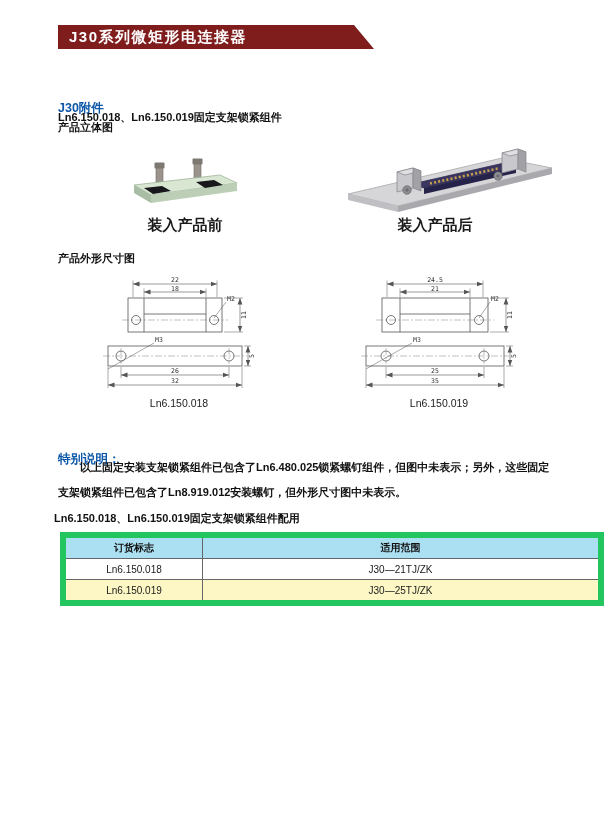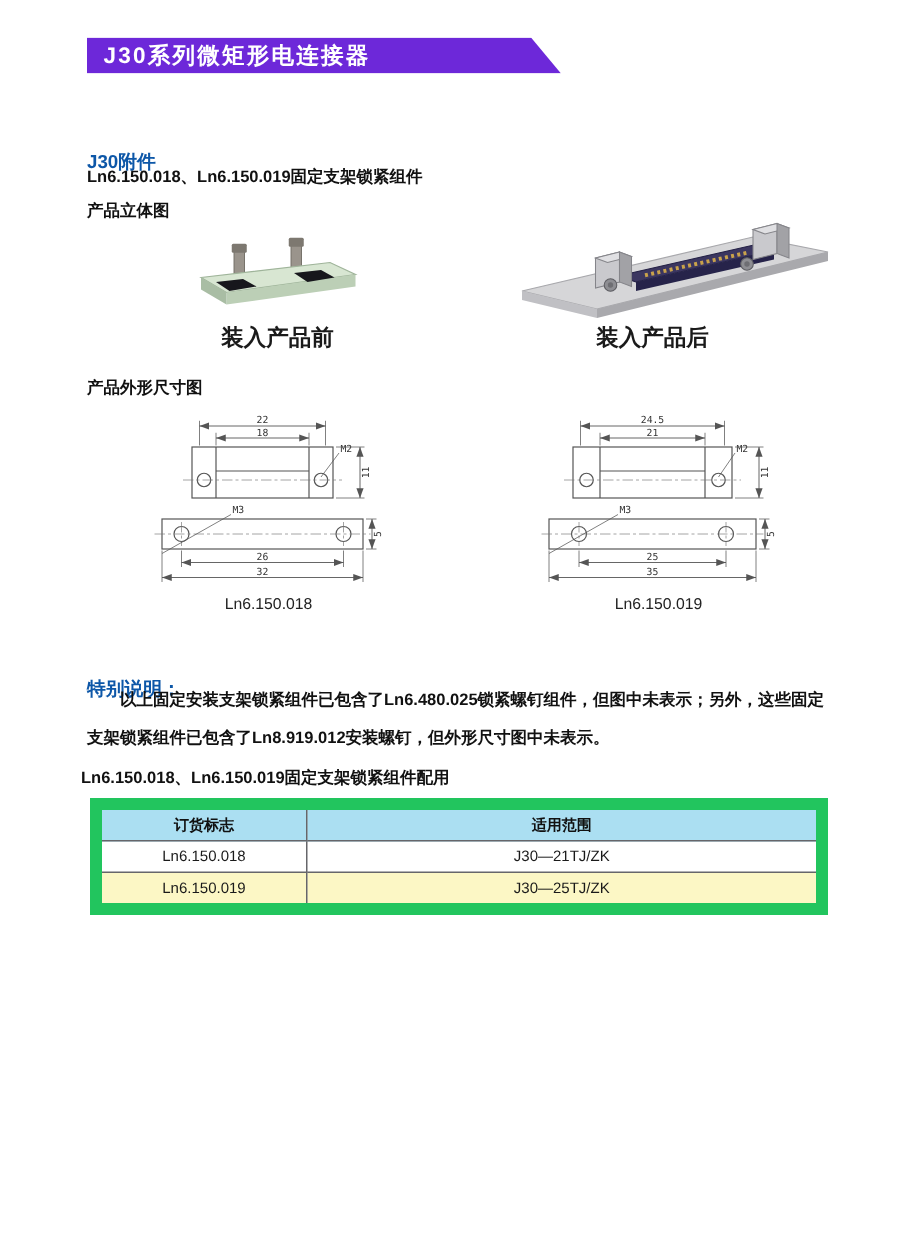--- a/index.html
+++ b/index.html
@@ -3,21 +3,21 @@
 <meta charset="utf-8">
 <style>
   html,body{margin:0;padding:0;}
   body{
     width:613px;height:825px;background:#ffffff;position:relative;
     font-family:"Liberation Sans", sans-serif;color:#1a1a1a;overflow:hidden;
   }
   .abs{position:absolute;}
   
   .banner{
-    left:58px;top:25px;width:316px;height:24px;background:#6d28d9;
+    left:58px;top:25px;width:316px;height:24px;background:#7f1d1d;
     clip-path:polygon(0 0, calc(100% - 20px) 0, 100% 100%, 0 100%);
     display:flex;align-items:center;
   }
   .banner span{
     color:#ffffff;font-weight:bold;font-size:15px;letter-spacing:1.5px;padding-left:11px;
   }
   .h-blue{color:#0d57a8;font-weight:bold;font-size:12.5px;margin-top:16px;}
   .h-black{color:#111;font-weight:bold;font-size:11px;}
   .caption{font-weight:bold;font-size:15px;text-align:center;}
   .dwg-label{font-size:10.5px;text-align:center;color:#222;}
@@ -26,39 +26,39 @@
   .dwg .cl{stroke-width:0.45;stroke-dasharray:7 2 2 2;stroke:#777;}
   .dwg .ext{stroke-width:0.5;}
   .dwg .dim{stroke-width:0.6;}
   .dwg text{fill:#333;font-size:6.5px;font-family:"DejaVu Sans Mono", monospace;stroke:none;}
   
   .note-body{
     left:58px;top:455px;width:500px;font-size:11px;line-height:25px;font-weight:600;
     text-indent:2em;color:#111;
   }
   
-  table.pairing{border-collapse:collapse;width:492px;border:8px solid #22c55e;background:#fff;}
+  table.pairing{border-collapse:collapse;width:544px;border:6px solid #22c55e;background:#fff;}
   table.pairing th,table.pairing td{
     border:1px solid #66666a;height:20px;text-align:center;vertical-align:middle;
     font-size:10px;padding:0;
   }
   table.pairing th{background:#abdff2;font-weight:bold;color:#111;}
   table.pairing .c1{width:136px;}
   table.pairing tr.alt td{background:#fcf7c5;}
 </style>
 </head>
 <body>
 
 <div class="abs banner">
   <span>J30系列微矩形电连接器</span>
 </div>
 
 <div class="abs h-blue" style="left:58px;top:84px;">J30附件</div>
 <div class="abs h-black" style="left:58px;top:110px;">Ln6.150.018、Ln6.150.019固定支架锁紧组件</div>
-<div class="abs h-black" style="left:58px;top:133px;">产品立体图</div>
+<div class="abs h-black" style="left:58px;top:120px;">产品立体图</div>
 
 <svg class="abs photo" style="left:120px;top:152px;" width="130" height="62" viewBox="0 0 130 62">
   <g>
     <rect x="36" y="15" width="7" height="17" fill="#9a948c" stroke="#6f6a62" stroke-width="0.6"></rect>
     <rect x="34.5" y="10.5" width="10" height="6" rx="1" fill="#7d7870"></rect>
     <rect x="74" y="11" width="7" height="17" fill="#9a948c" stroke="#6f6a62" stroke-width="0.6"></rect>
     <rect x="72.5" y="6.5" width="10" height="6" rx="1" fill="#7d7870"></rect>
   </g>
   <g>
     <polygon points="14,33 100,23 117,31 31,43" fill="#d8e6d2" stroke="#9fb49a" stroke-width="0.8"></polygon>

